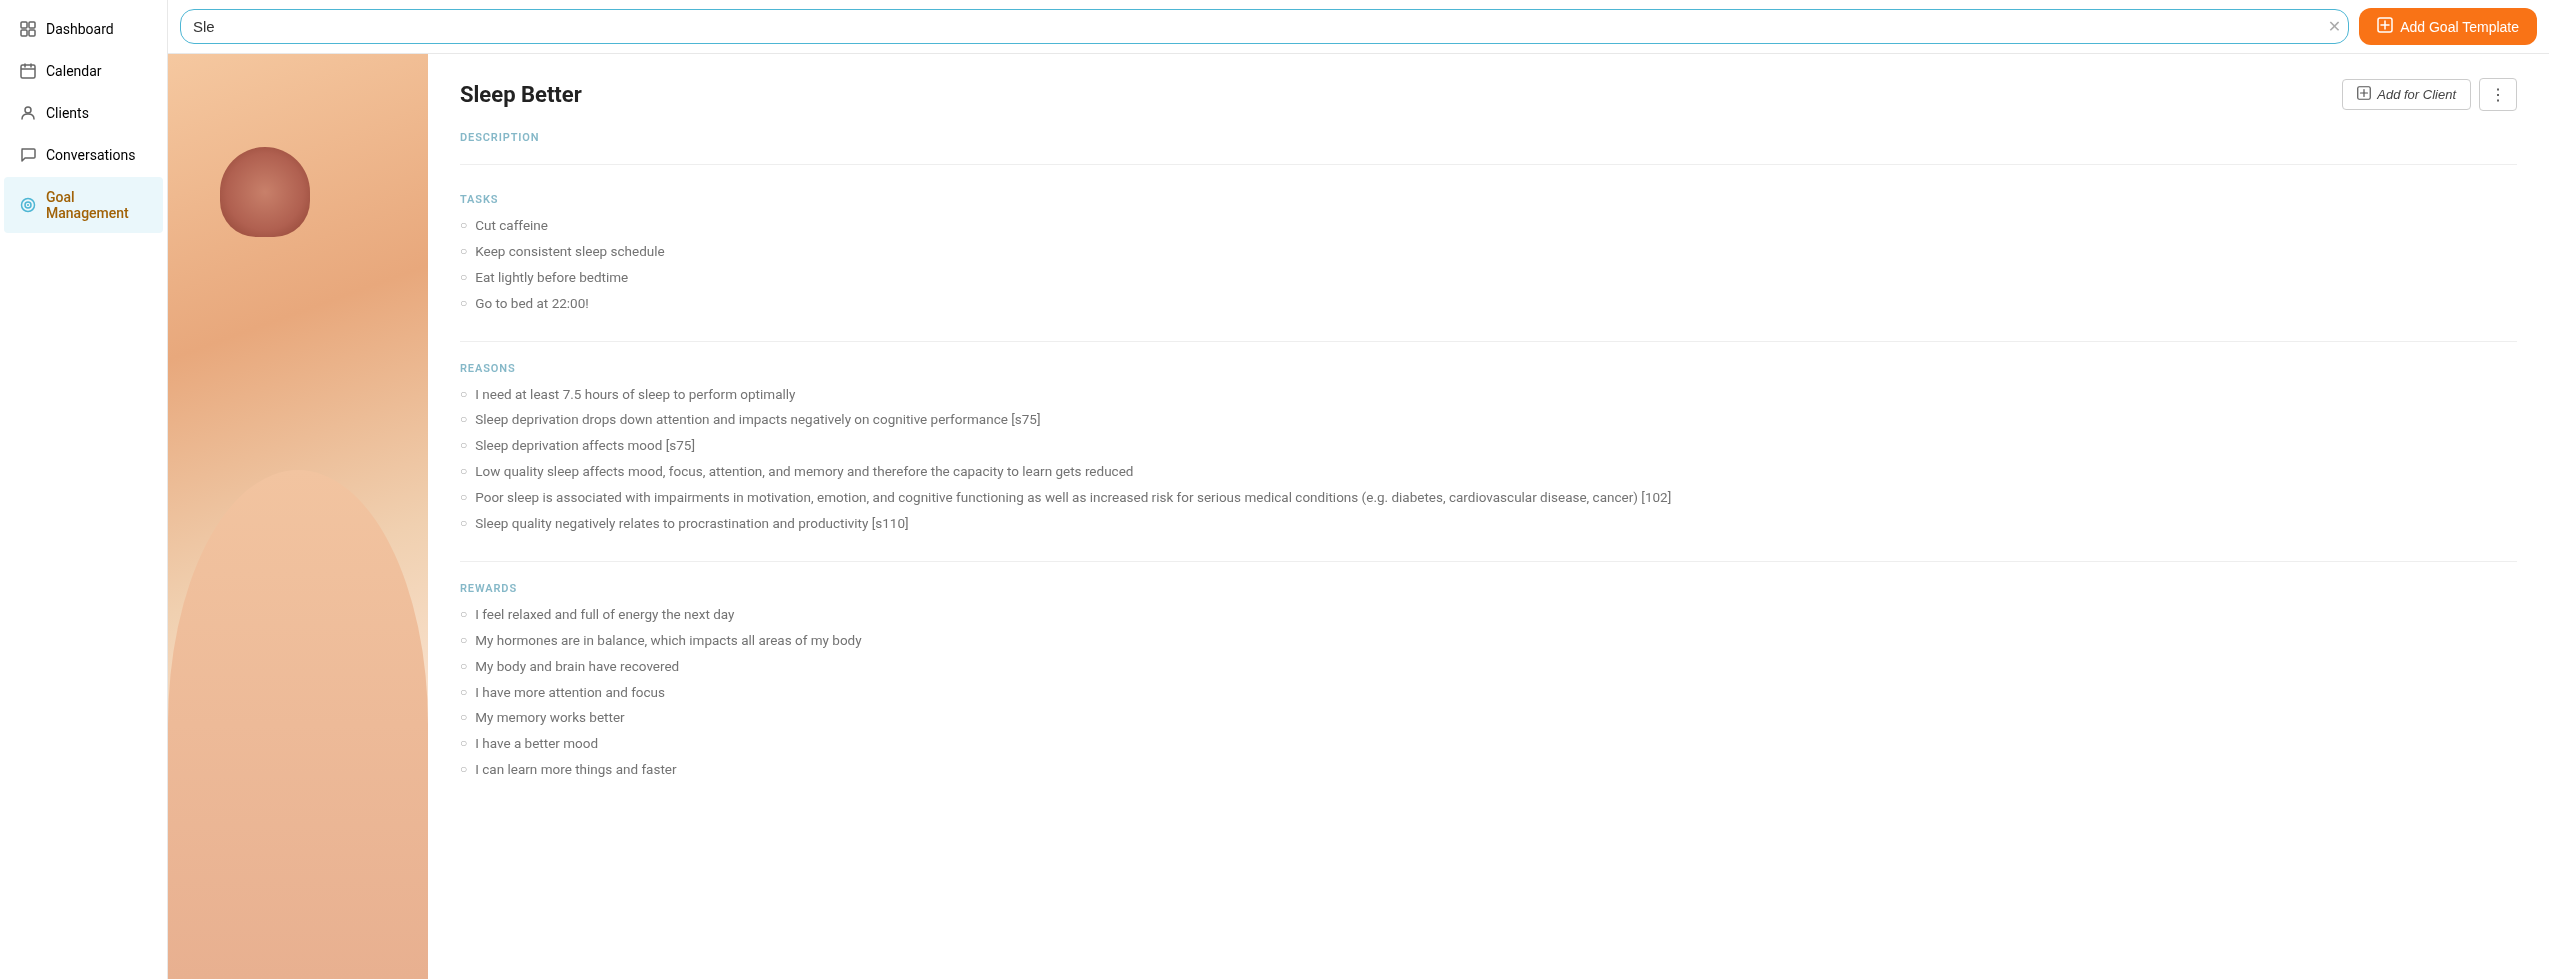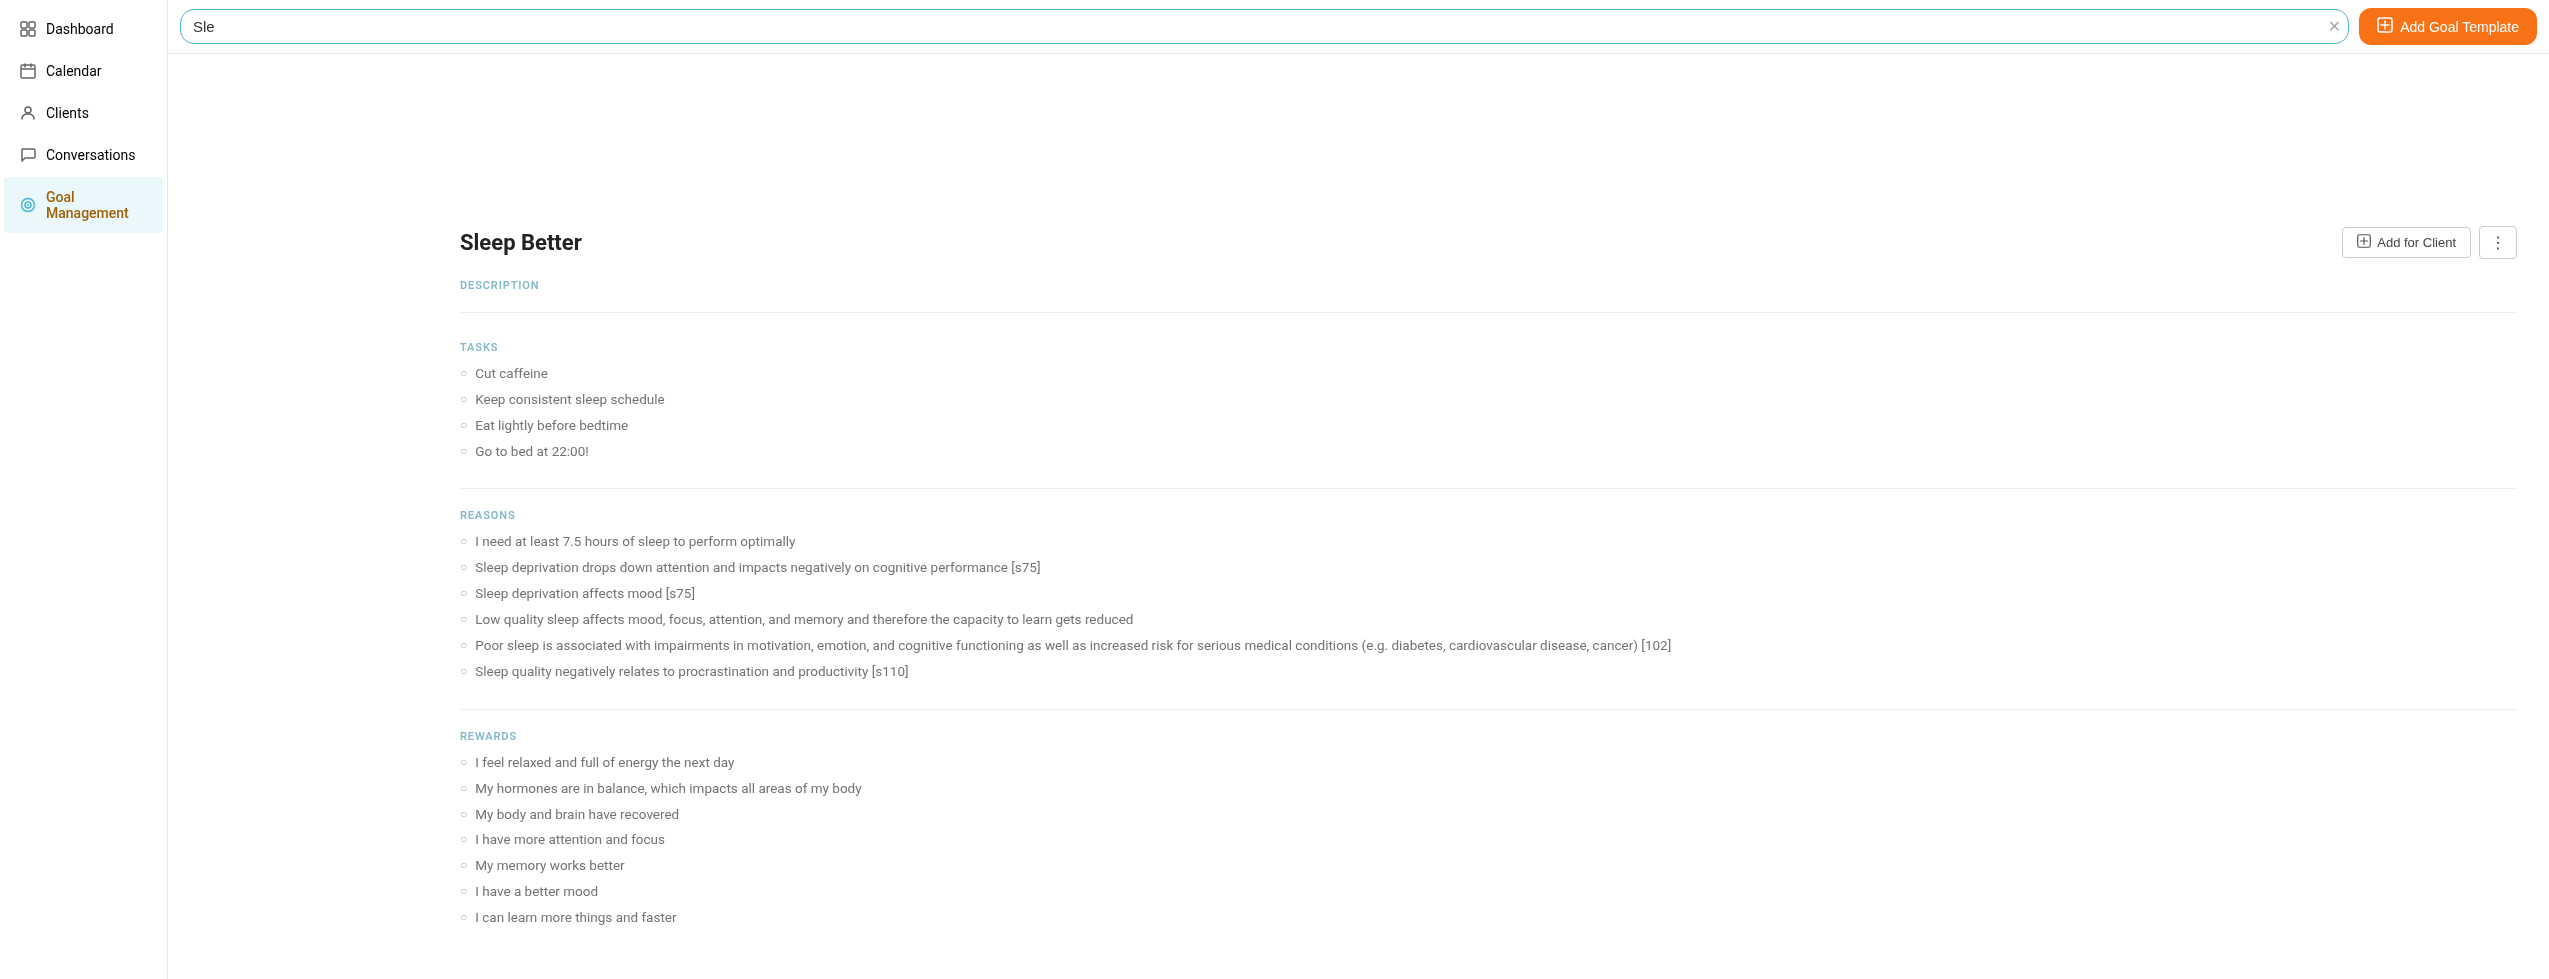--- a/index.html
+++ b/index.html
@@ -88,21 +88,20 @@
       align-items: center;
       gap: 7px;
       font-weight: 500;
     }
 
     
     .content {
       display: flex;
       flex: 1;
       overflow: hidden;
-      align-items: flex-end;
     }
 
     
     .image-panel {
       width: 260px;
       min-width: 260px;
       overflow: hidden;
       background: #f0e0d0;
     }
     
@@ -164,20 +163,21 @@
       border: 1px solid #ccc;
       background: #fff;
       border-radius: 4px;
       padding: 6px 14px;
       font-size: 13px;
       cursor: pointer;
       display: flex;
       align-items: center;
       gap: 6px;
       color: #444;
+      font-style: italic;
     }
     .btn-more {
       border: 1px solid #ccc;
       background: #fff;
       border-radius: 4px;
       padding: 6px 10px;
       cursor: pointer;
       font-size: 16px;
       color: #444;
     }

